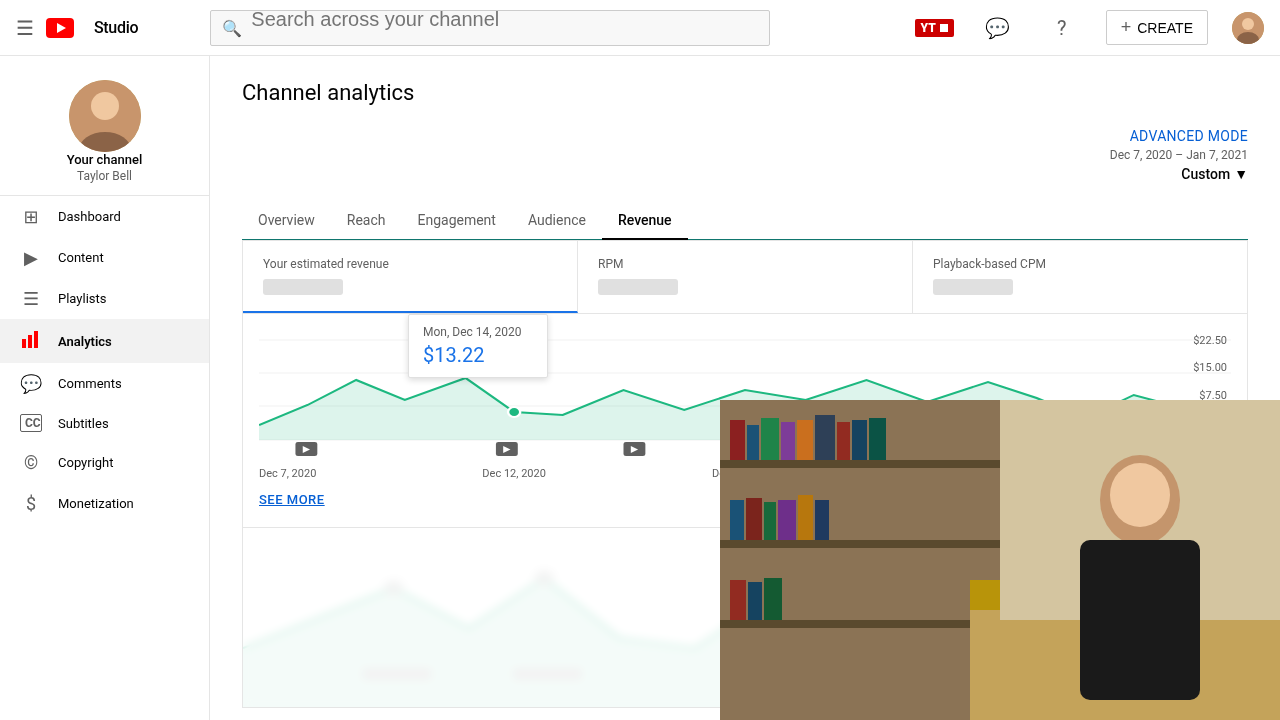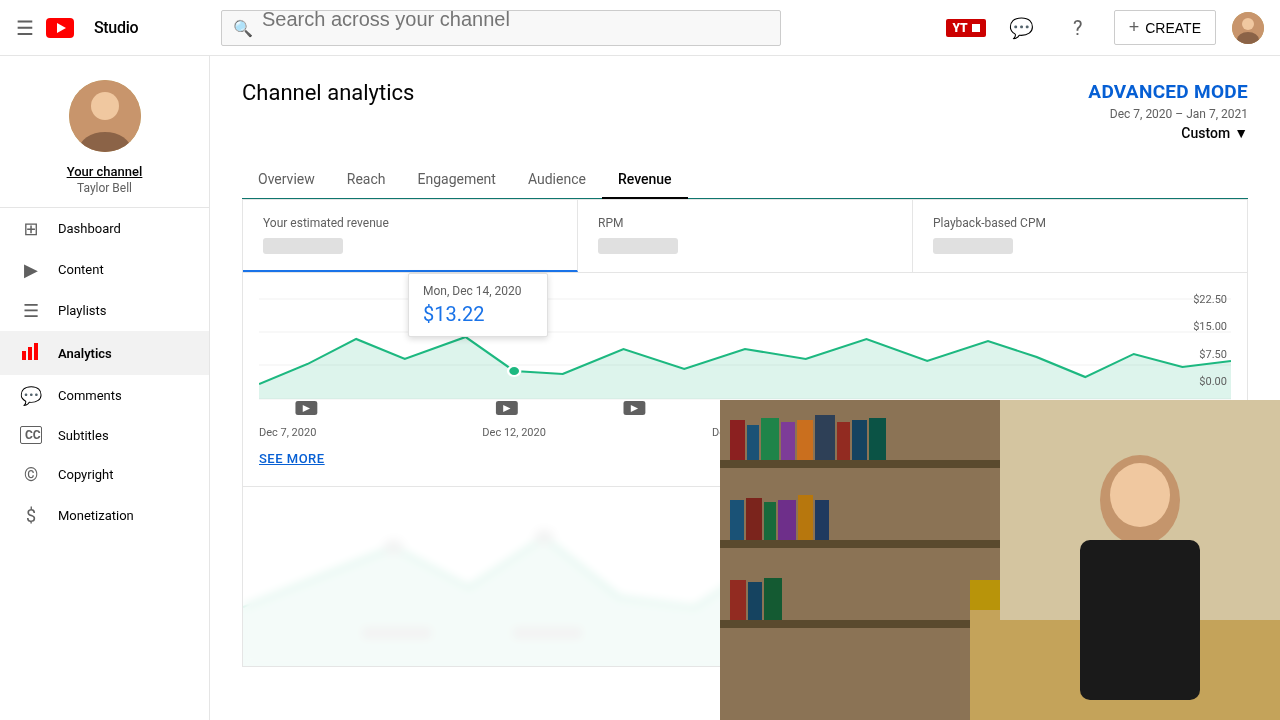--- a/index.html
+++ b/index.html
@@ -11,52 +11,52 @@
       border-bottom: 1px solid #e5e5e5; background: #fff; position: fixed; top: 0; left: 0; right: 0; z-index: 100;
     }
     .topnav-left { display: flex; align-items: center; gap: 12px; }
     .hamburger { font-size: 20px; cursor: pointer; color: #606060; }
     .yt-logo { display: flex; align-items: center; gap: 20px; cursor: pointer; }
     .yt-logo-icon { width: 28px; height: 20px; }
     .yt-studio-text { font-size: 16px; font-weight: 500; color: #030303; letter-spacing: -0.3px; }
     .search-bar { flex: 1; max-width: 560px; margin: 0 auto; position: relative; }
     .search-bar input { width: 100%; height: 36px; border: 1px solid #ccc; border-radius: 2px; padding: 0 16px 16px 40px; font-size: 20px; outline: none; background: #f8f8f8; }
     .search-bar .search-ico { position: absolute; left: 12px; top: 50%; transform: translateY(-50%); color: #606060; font-size: 16px; }
-    .topnav-right { display: flex; align-items: center; gap: 16px; margin-left: auto; }
+    .topnav-right { display: flex; align-items: center; gap: 24px; margin-left: auto; }
     .badge-icon { position: relative; display: flex; align-items: center; justify-content: center; width: 40px; height: 40px; border-radius: 50%; cursor: pointer; color: #606060; font-size: 20px; }
     .yt-badge { background: #cc0000; color: white; border-radius: 2px; padding: 2px 6px; font-size: 12px; font-weight: 700; display: flex; align-items: center; gap: 4px; cursor: pointer; }
     .create-btn { display: flex; align-items: center; gap: 6px; background: none; border: 1px solid #ccc; border-radius: 2px; padding: 6px 14px; font-size: 14px; font-weight: 500; cursor: pointer; color: #030303; }
     .create-btn .plus-ico { font-size: 18px; color: #606060; }
     .avatar-circle { width: 32px; height: 32px; border-radius: 50%; background: #c0a060; cursor: pointer; overflow: hidden; display: flex; align-items: center; justify-content: center; font-size: 14px; color: white; }
 
     
     .sidebar {
       position: fixed; top: 56px; left: 0; bottom: 0; width: 210px;
       background: #fff; border-right: 1px solid #e5e5e5; overflow-y: auto; padding-top: 8px;
     }
     .channel-info { display: flex; flex-direction: column; align-items: center; padding: 16px 8px 12px; border-bottom: 1px solid #e5e5e5; }
     .channel-avatar { width: 72px; height: 72px; border-radius: 50%; background: #c0a060; overflow: hidden; display: flex; align-items: center; justify-content: center; }
     .channel-avatar svg { width: 100%; height: 100%; }
-    .channel-name { font-size: 13px; font-weight: 500; margin-top: 12px; text-align: center; text-decoration: underline; }
+    .channel-name { font-size: 13px; font-weight: 500; margin-top: 0; text-align: center; }
     .channel-sub { font-size: 12px; color: #606060; text-align: center; margin-top: 2px; }
     .nav-item { display: flex; align-items: center; gap: 16px; padding: 10px 20px; cursor: pointer; font-size: 13px; color: #030303; border-radius: 0; transition: background 0.1s; }
     .nav-item.active { background: #f2f2f2; font-weight: 600; }
     .nav-item.active .nav-icon { color: #ff0000; }
     .nav-icon { font-size: 18px; color: #606060; width: 22px; text-align: center; }
 
     
     .main { margin-left: 210px; margin-top: 56px; padding: 24px 32px; overflow-y: auto; height: calc(720px - 56px); }
 
     
     .page-header { display: flex; justify-content: space-between; align-items: flex-start; margin-bottom: 20px; }
     .page-title { font-size: 22px; font-weight: 400; color: #030303; }
     .header-right { display: flex; flex-direction: column; align-items: flex-end; gap: 4px; }
     .date-range { font-size: 12px; color: #606060; }
     .date-selector { display: flex; align-items: center; gap: 4px; font-size: 14px; font-weight: 500; cursor: pointer; }
-    .advanced-mode { color: #065fd4; font-size: 19px; font-weight: 700; cursor: pointer; letter-spacing: 0.3px; }
+    .advanced-mode { color: #065fd4; font-size: 14px; font-weight: 400; cursor: pointer; letter-spacing: 0.3px; margin-top: 48px; }
 
     
     .tabs { display: flex; border-bottom: 1px solid #0f766e; margin-bottom: 0; }
     .tab { padding: 10px 16px; font-size: 14px; cursor: pointer; color: #606060; border-bottom: 2px solid transparent; margin-bottom: -1px; }
     .tab.active { color: #030303; border-bottom: 2px solid #030303; font-weight: 500; }
 
     
     .metrics-row { display: flex; border: 1px solid #e5e5e5; margin-top: 0; }
     .metric-card { flex: 1; padding: 16px 20px; border-right: 1px solid #e5e5e5; }
     .metric-card:last-child { border-right: none; }

